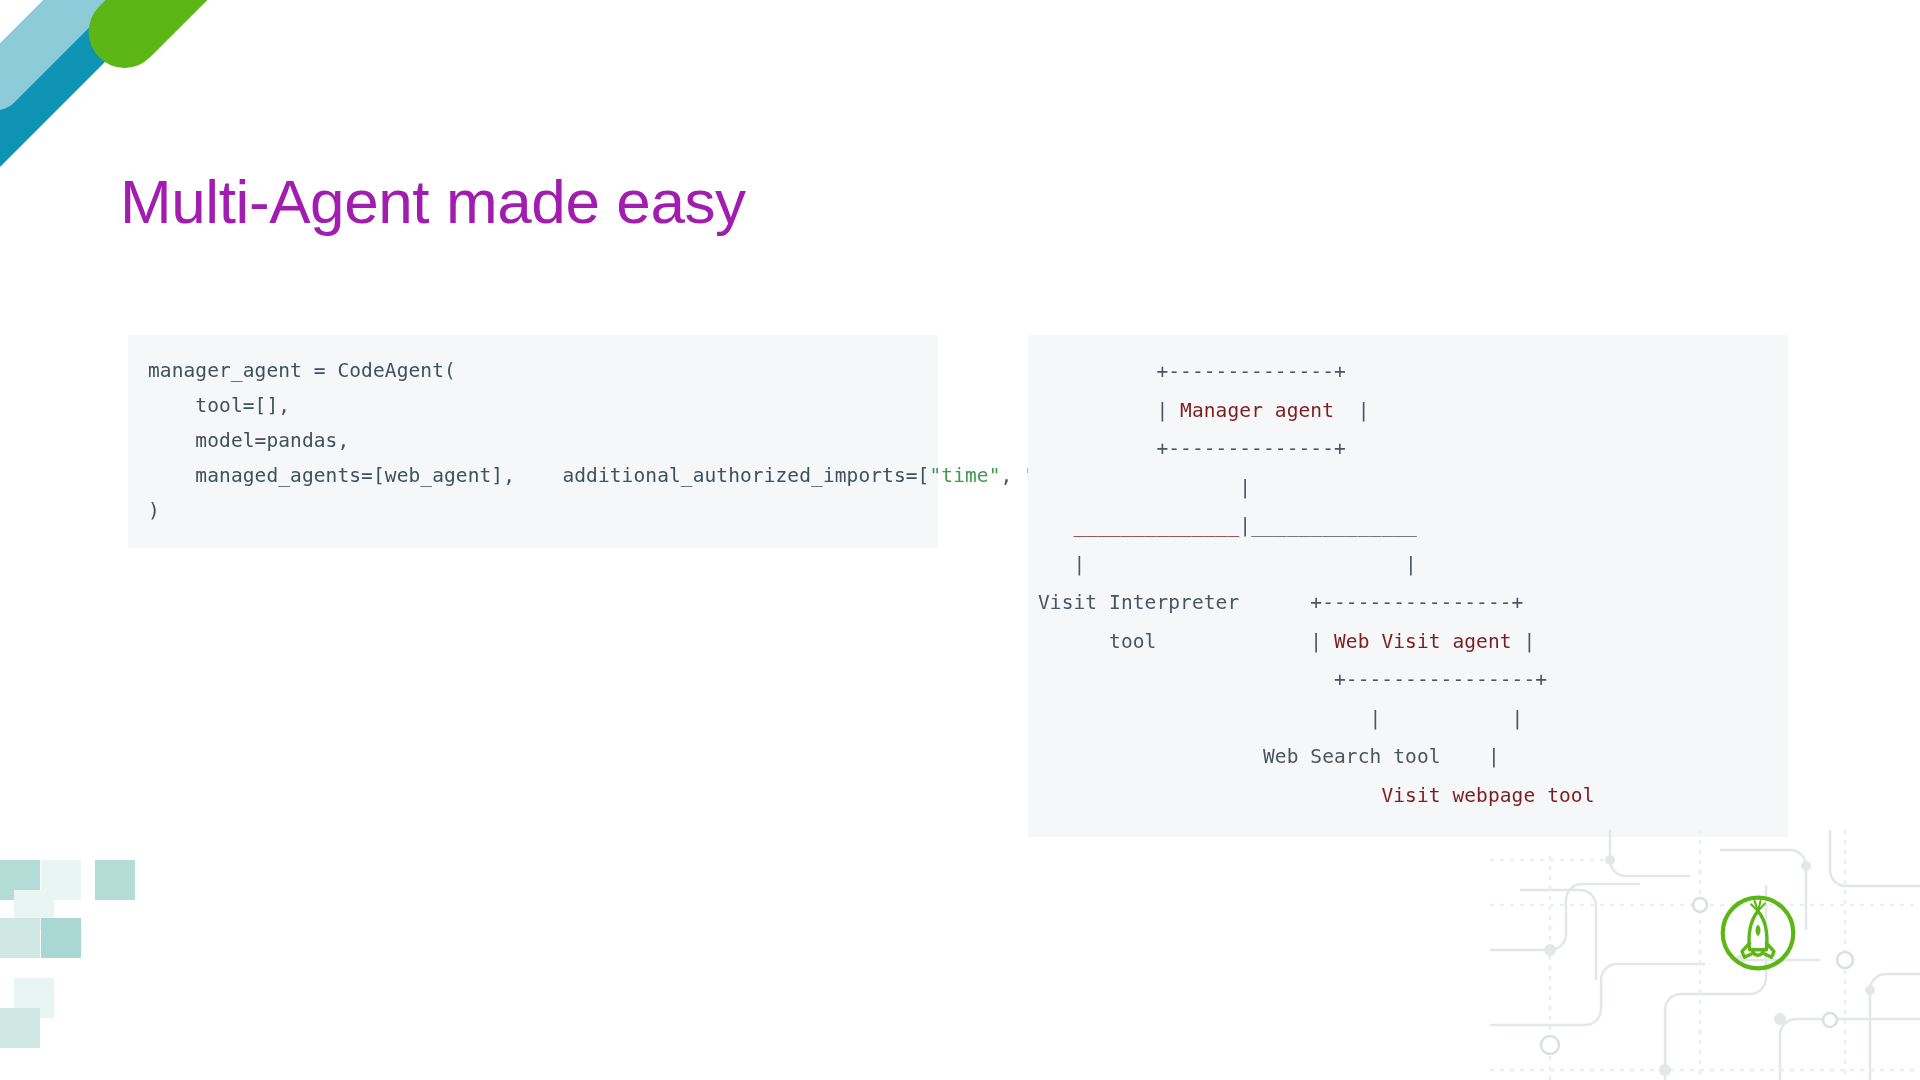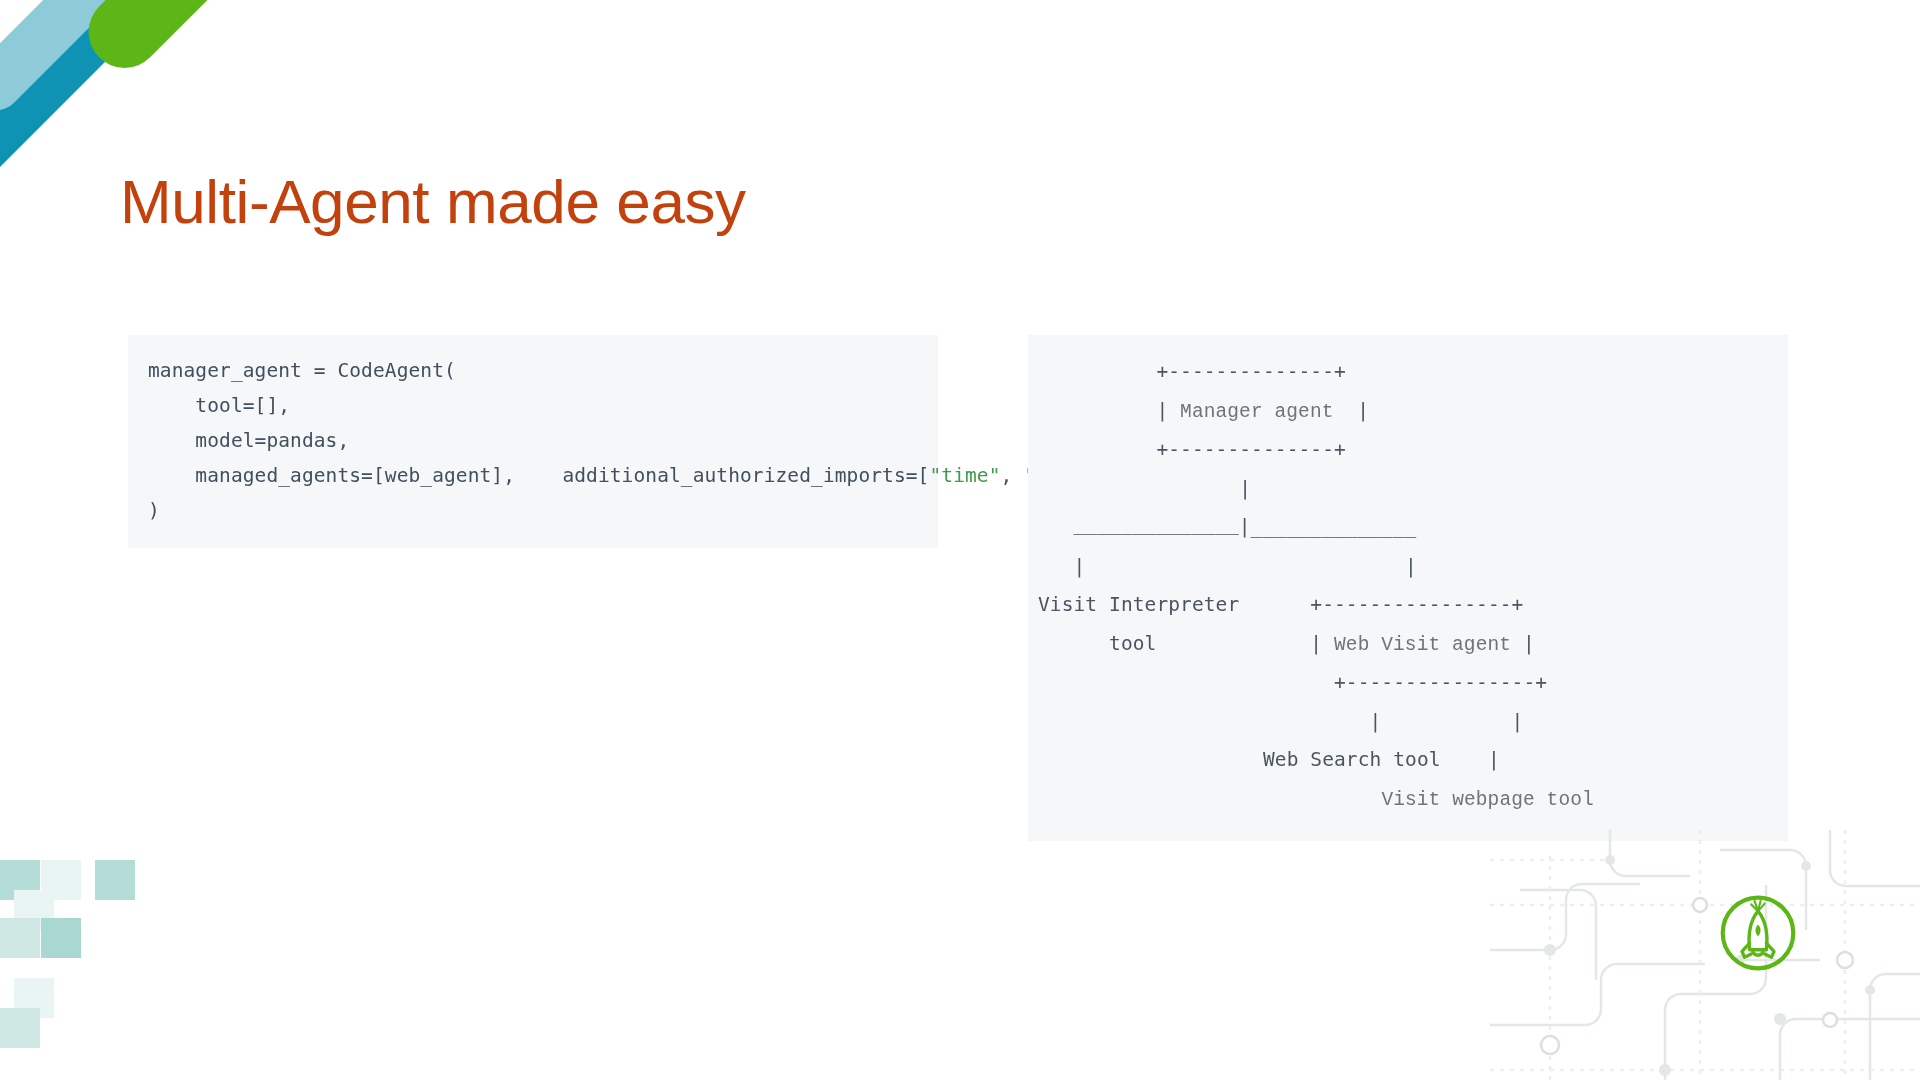--- a/index.html
+++ b/index.html
@@ -54,21 +54,21 @@
     transform: rotate(45deg);
   }
 
   
   #page-title {
     position: absolute;
     left: 120px;
     top: 124px;
     font-size: 62px;
     font-weight: 400;
-    color: #c2410c;
+    color: #a21caf;
     letter-spacing: -0.4px;
     line-height: 1.15;
     white-space: nowrap;
   }
 
   
   #code-panel {
     position: absolute;
     left: 128px;
     top: 335px;
@@ -102,21 +102,21 @@
     margin: 0;
     font-family: "DejaVu Sans Mono", "Liberation Mono", monospace;
     font-size: 19.5px;
     line-height: 38.5px;
     color: #4a5560;
     white-space: pre;
     text-align: left;
     padding-left: 10px;
     letter-spacing: 0.1px;
   }
-  .ag { color: #737373; font-family: Liberation Mono, monospace; }
+  .ag { color: #7f1d1d; }
 
   
   #square-mosaic {
     position: absolute;
     left: 0;
     bottom: 0;
     width: 190px;
     height: 230px;
     pointer-events: none;
   }

